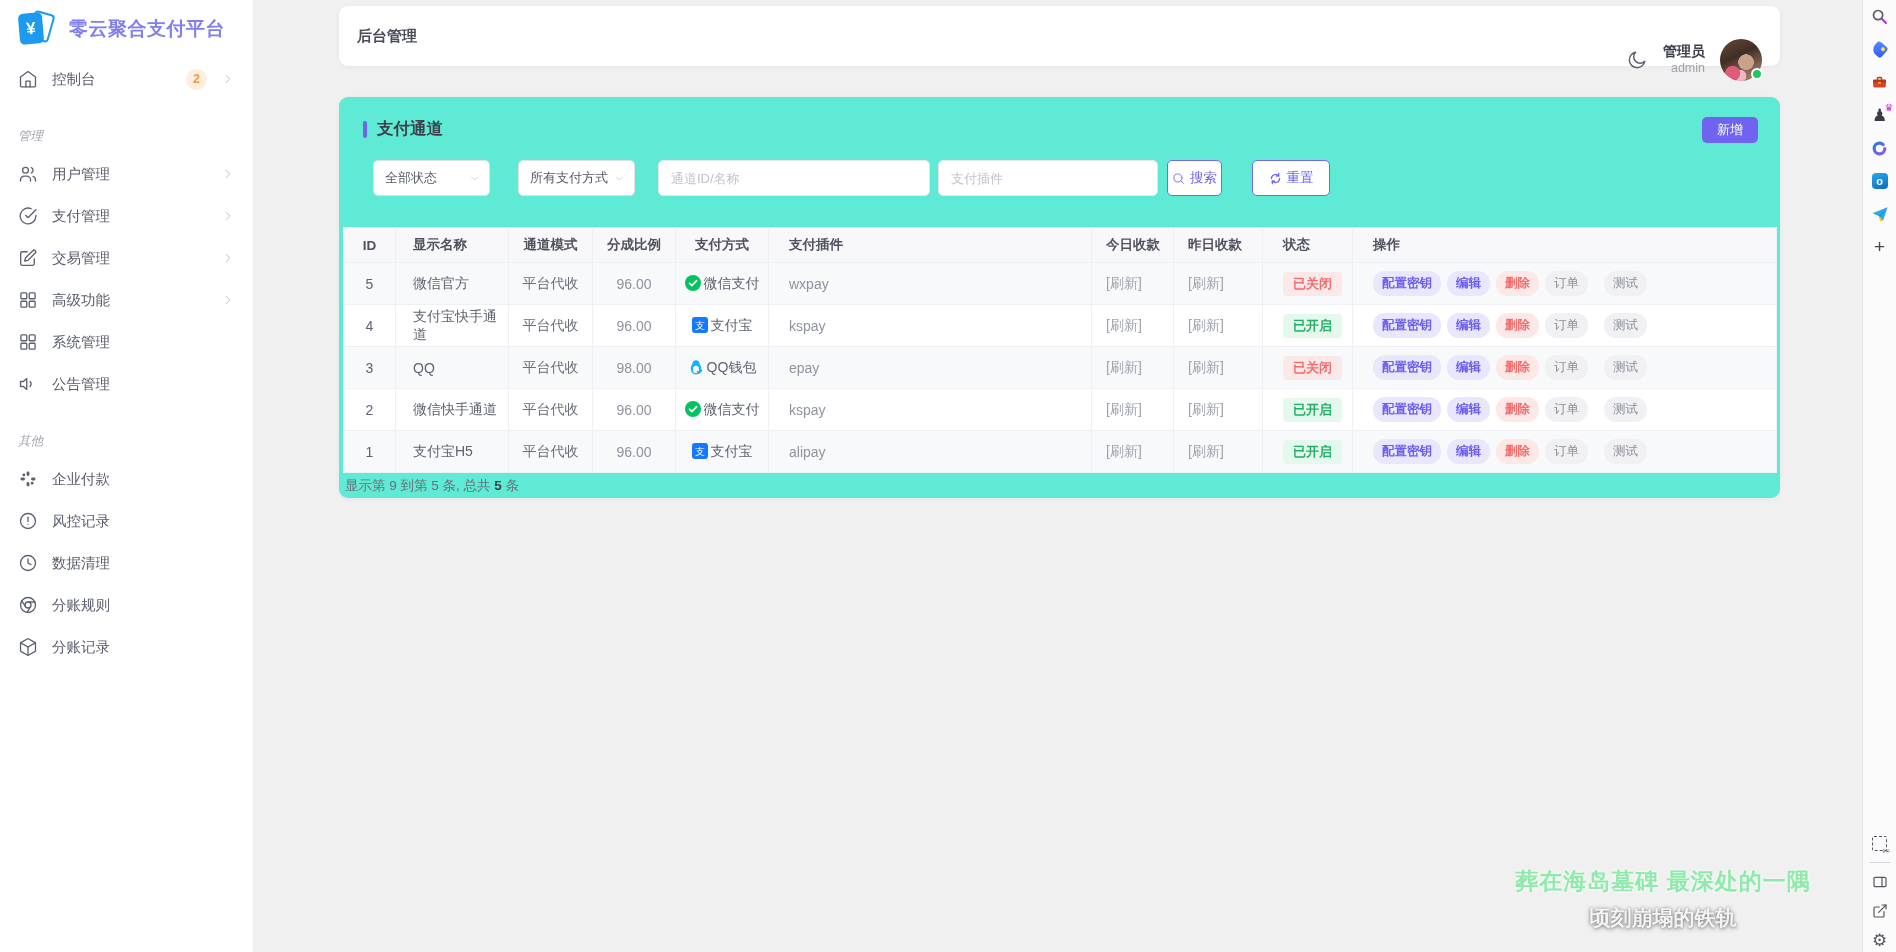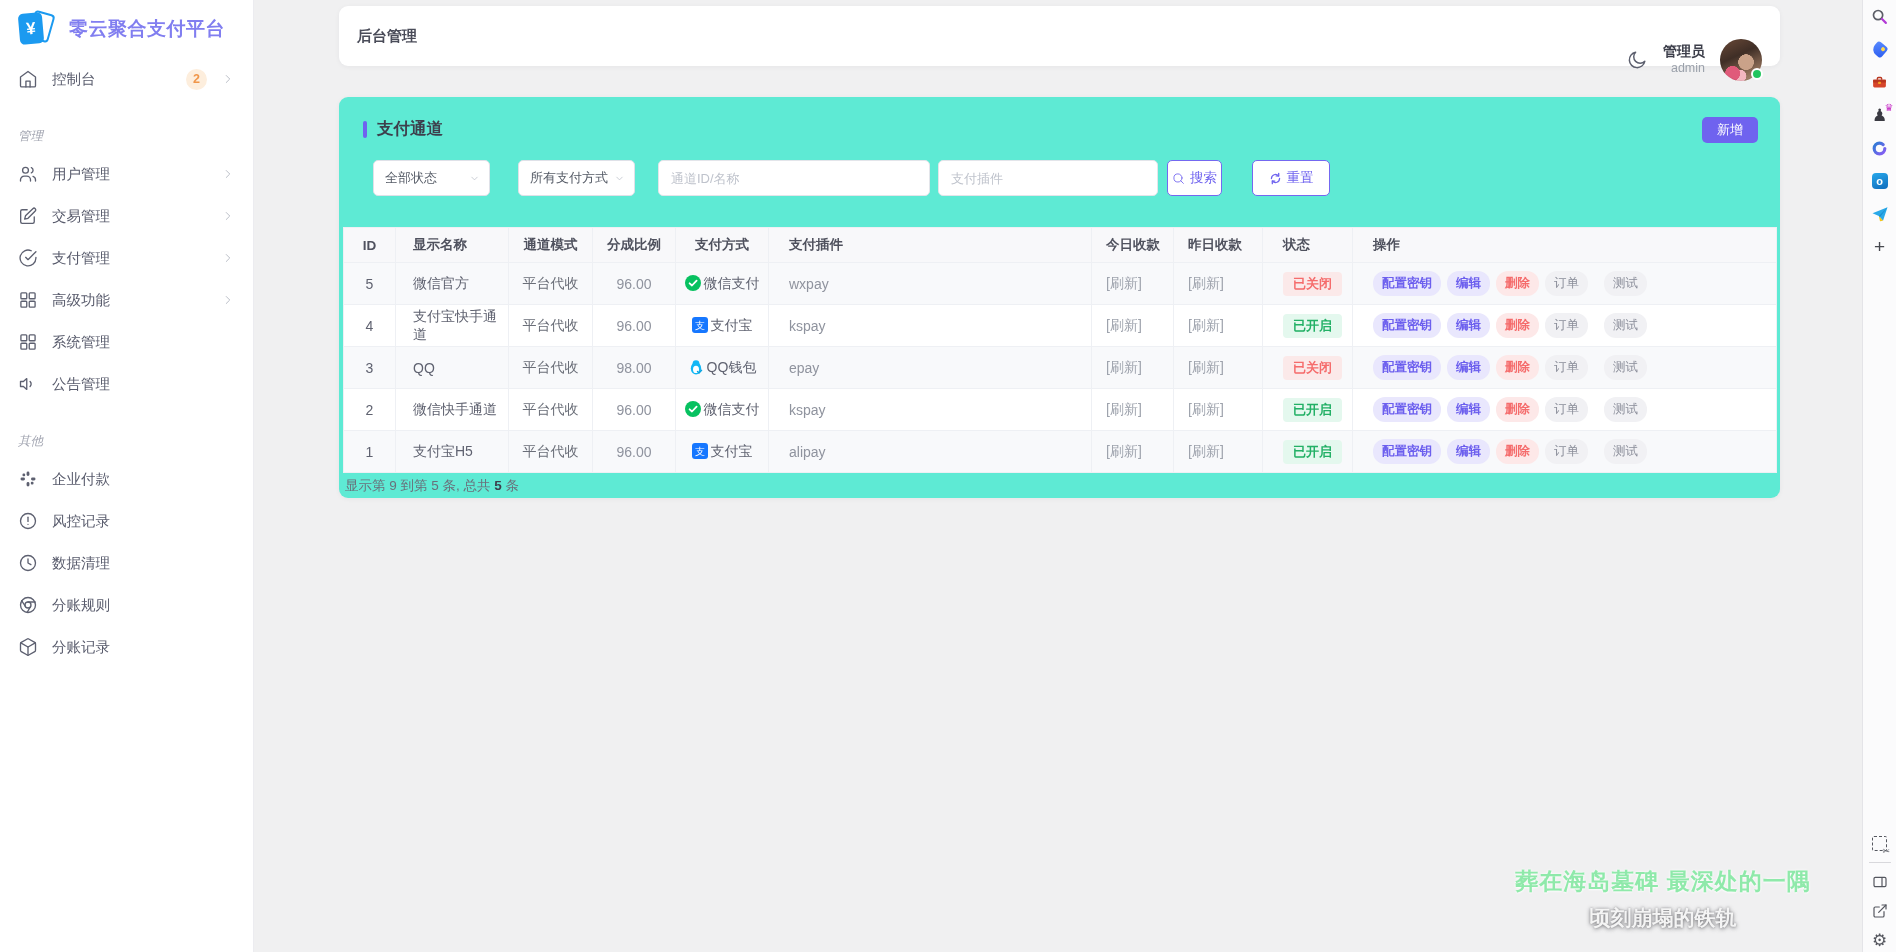--- a/index.html
+++ b/index.html
@@ -138,34 +138,34 @@
           <path d="M16 4.3a3.5 3.5 0 0 1 0 6.4"></path>
           <path d="M21 20.5v-1.5a4.5 4.5 0 0 0-3-4.2"></path>
         </svg>
       <span class="mi-label">用户管理</span>
       <svg class="mi-chev stroke" viewBox="0 0 24 24">
           <polyline points="9 6 15 12 9 18"></polyline>
         </svg>
     </div>
     <div class="menu-item">
       <svg class="mi-ic stroke" viewBox="0 0 24 24">
+          <path d="M21.5 11.2V12a9.5 9.5 0 1 1-5.6-8.7"></path>
+          <polyline points="21.5 4.5 12 14 9.2 11.2"></polyline>
+        </svg>
+      <span class="mi-label">支付管理</span>
+      <svg class="mi-chev stroke" viewBox="0 0 24 24">
+          <polyline points="9 6 15 12 9 18"></polyline>
+        </svg>
+    </div>
+    <div class="menu-item">
+      <svg class="mi-ic stroke" viewBox="0 0 24 24">
           <path d="M11 4.5H5a1.8 1.8 0 0 0-1.8 1.8V19A1.8 1.8 0 0 0 5 20.8h12.7A1.8 1.8 0 0 0 19.5 19v-6"></path>
           <path d="M17.8 3.2a2 2 0 0 1 2.9 2.9L12 14.8l-4 1 1-4z"></path>
         </svg>
       <span class="mi-label">交易管理</span>
-      <svg class="mi-chev stroke" viewBox="0 0 24 24">
-          <polyline points="9 6 15 12 9 18"></polyline>
-        </svg>
-    </div>
-    <div class="menu-item">
-      <svg class="mi-ic stroke" viewBox="0 0 24 24">
-          <path d="M21.5 11.2V12a9.5 9.5 0 1 1-5.6-8.7"></path>
-          <polyline points="21.5 4.5 12 14 9.2 11.2"></polyline>
-        </svg>
-      <span class="mi-label">支付管理</span>
       <svg class="mi-chev stroke" viewBox="0 0 24 24">
           <polyline points="9 6 15 12 9 18"></polyline>
         </svg>
     </div>
     <div class="menu-item">
       <svg class="mi-ic stroke" viewBox="0 0 24 24">
           <rect x="3.5" y="3.5" width="7" height="7" rx="1"></rect>
           <rect x="13.5" y="3.5" width="7" height="7" rx="1"></rect>
           <rect x="13.5" y="13.5" width="7" height="7" rx="1"></rect>
           <rect x="3.5" y="13.5" width="7" height="7" rx="1"></rect>

